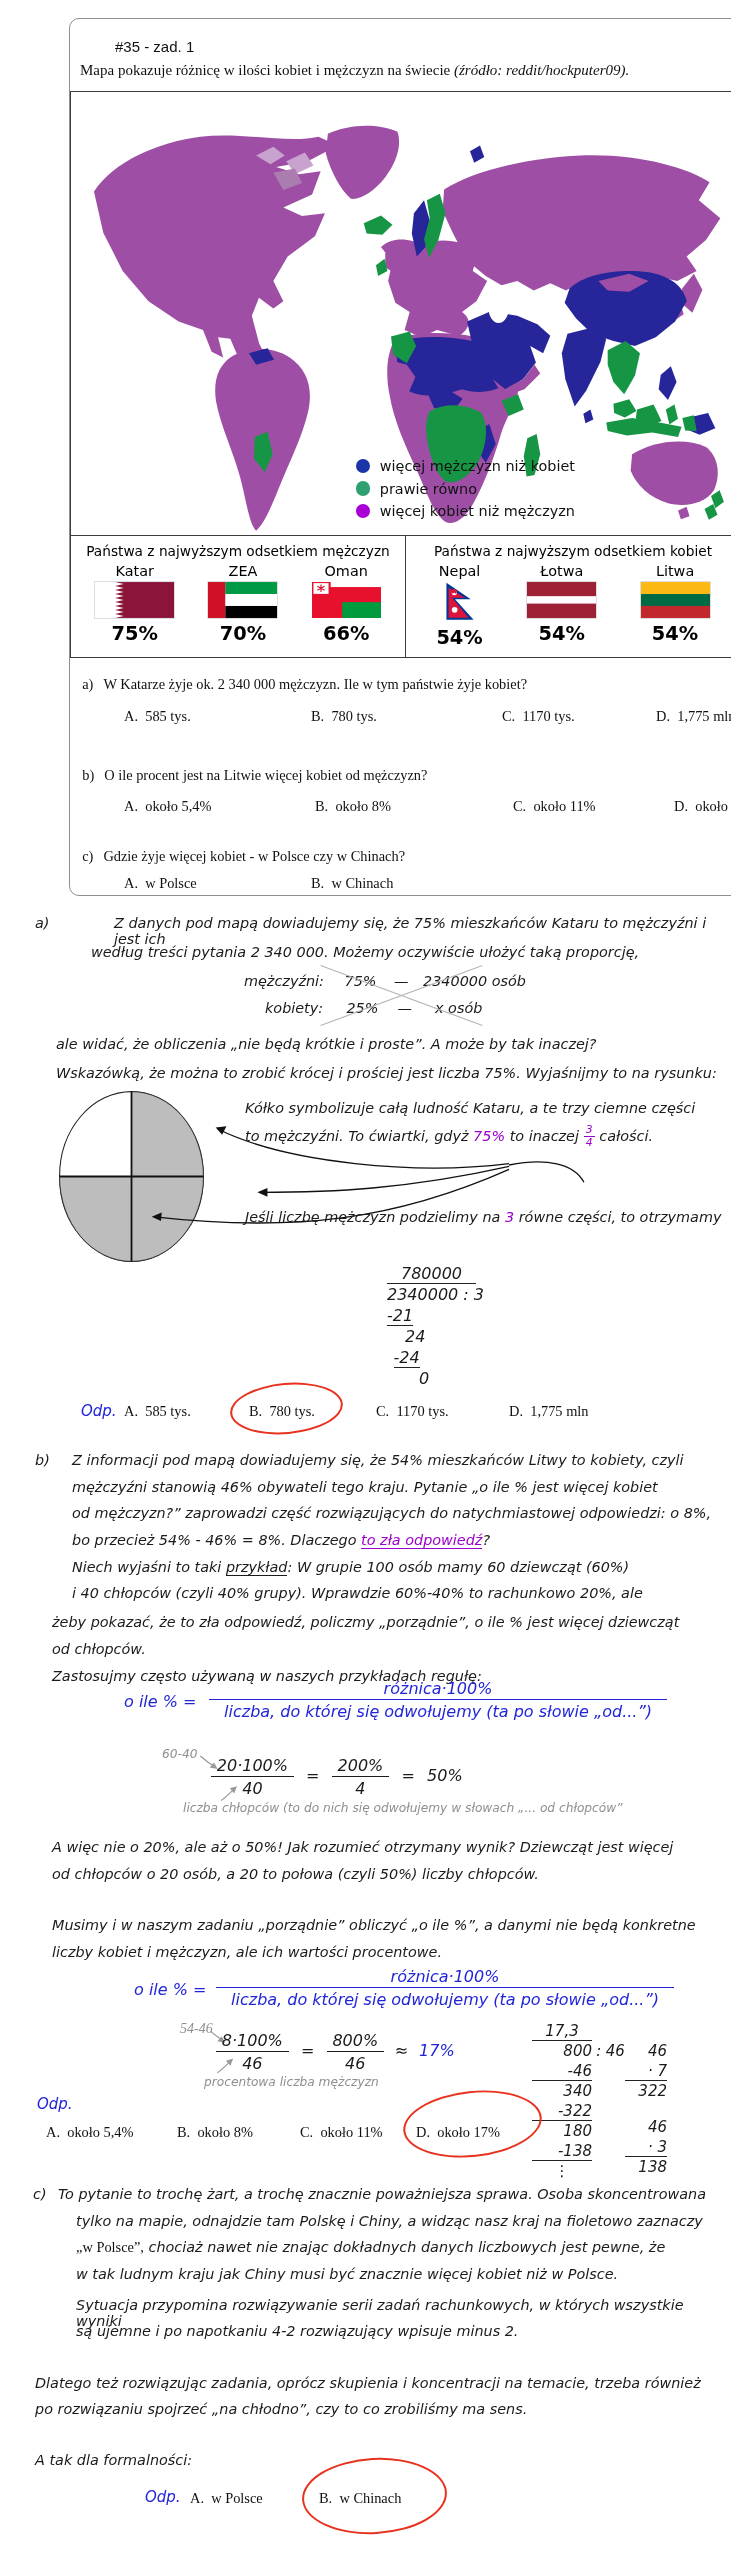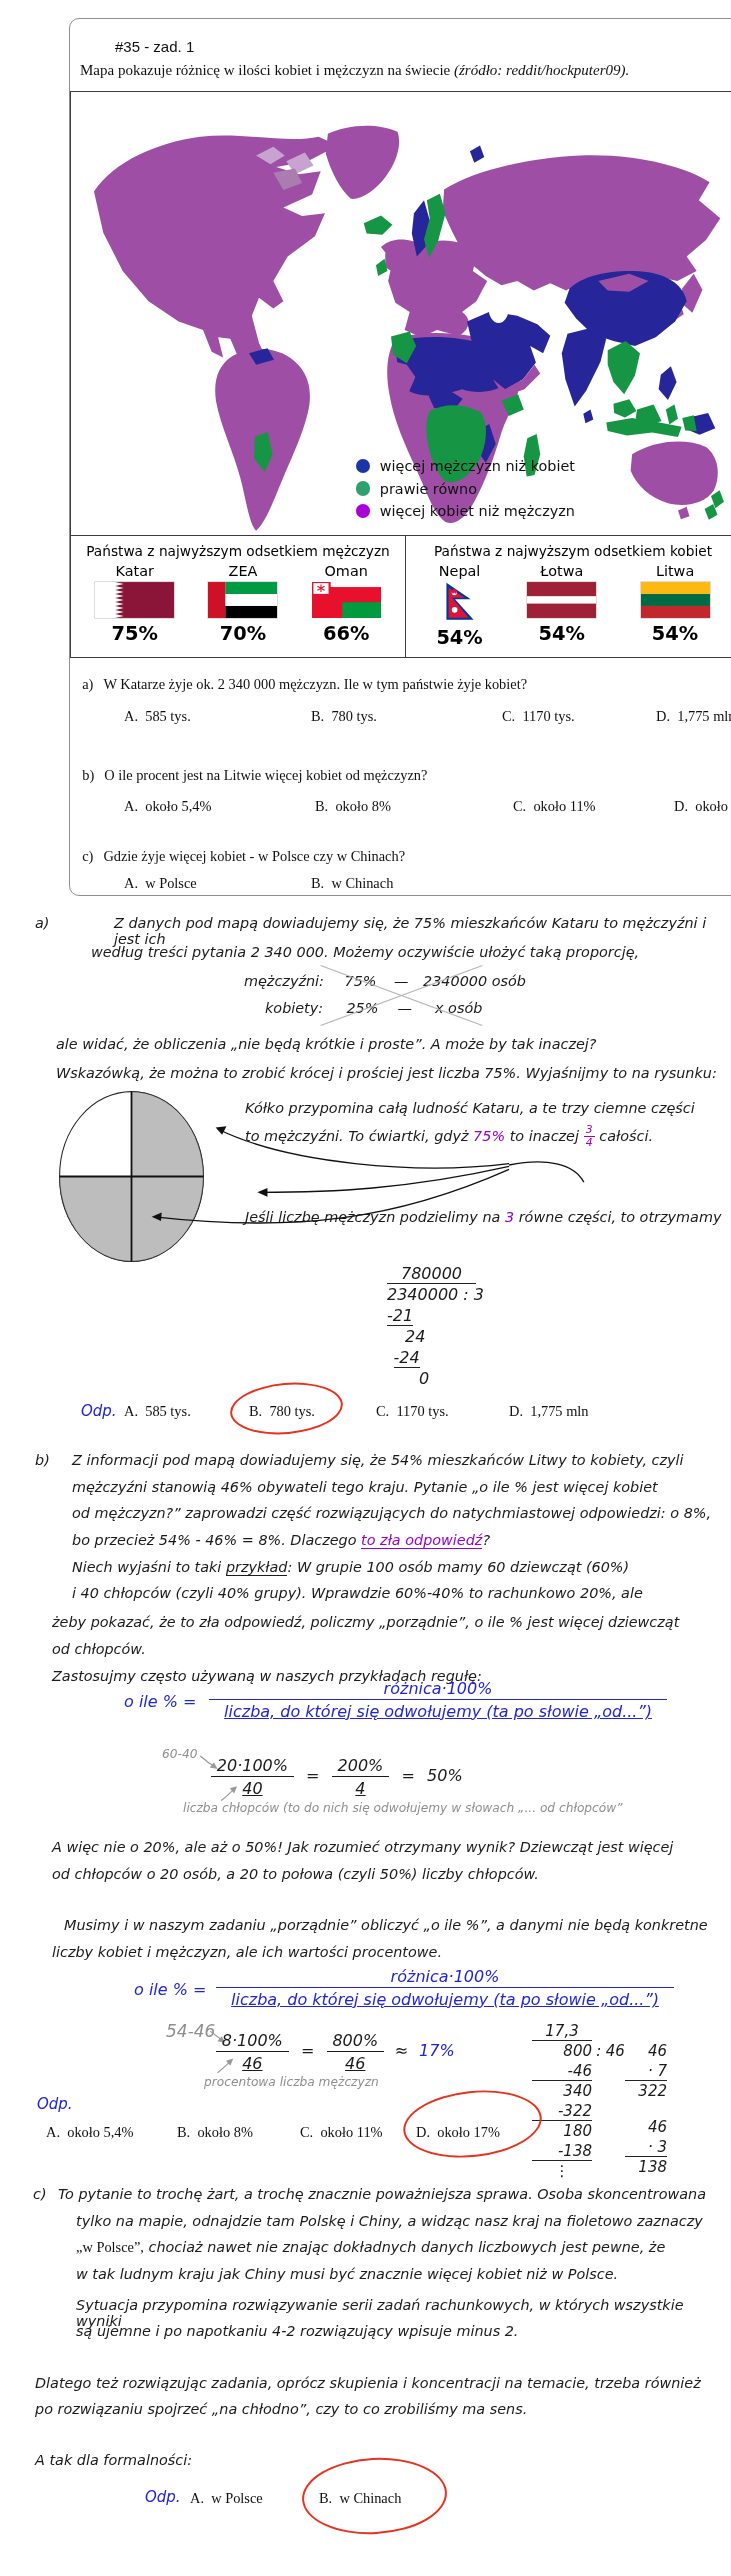--- a/index.html
+++ b/index.html
@@ -22,21 +22,21 @@
   .entry{display:flex;flex-direction:column;align-items:center;}
   .cname{font-family:"DejaVu Sans",sans-serif;font-size:14.4px;margin-bottom:3.6px;}
   .pct{font-family:"DejaVu Sans",sans-serif;font-size:19.4px;font-weight:bold;margin-top:3.6px;}
   .flag{box-shadow:0 0 0 0.7px #cfcfcf;}
   .legend .lrow{display:flex;align-items:center;margin-bottom:6.5px;}
   .dot{width:14.4px;height:14.4px;border-radius:50%;display:inline-block;margin-right:9.4px;flex:0 0 auto;}
   .ltext{font-family:"DejaVu Sans",sans-serif;font-size:14.4px;color:#111;}
   .qlabel{margin-right:10px;}
   .frac{display:inline-flex;flex-direction:column;align-items:center;vertical-align:middle;}
   .fnum{border-bottom:1.8px solid currentColor;padding:0 5.8px 1.4px 5.8px;}
-  .fden{padding:1.4px 5.8px 0 5.8px;text-decoration:underline;}
+  .fden{padding:1.4px 5.8px 0 5.8px;}
   .sfrac{display:inline-flex;flex-direction:column;align-items:center;vertical-align:middle;font-size:10.8px;line-height:10.8px;}
   .sfrac .n{border-bottom:1.3px solid currentColor;padding:0 2.2px 0.7px 2.2px;}
   .sfrac .d{padding:0.7px 2.2px 0 2.2px;}
   .dvn .drow{height:21px;font-size:16px;}
   .bar{border-bottom:1.8px solid #222;display:inline-block;text-align:center;}
   .dvn2 .drow{height:20px;font-size:15px;}
   .dvn2 .num{display:inline-block;width:60px;text-align:right;}
   .mult .drow{height:20px;font-size:15px;}
   .mult .num{display:inline-block;width:42px;text-align:right;}
   .rcircle{position:absolute;border:2.2px solid #e8321e;border-radius:50%;}
@@ -274,21 +274,21 @@
         <path d="M648 120 C490 190 350 208 155 186"></path>
         <path d="M648 114 C700 104 738 112 752 138"></path>
       </g>
       <g fill="#111">
         <polygon points="240,62 255,60 249,72"></polygon>
         <polygon points="298,152 312,146 312,158"></polygon>
         <polygon points="151,186 165,180 164,192"></polygon>
       </g>
     </svg>
     <div class="abs hand" style="left:245px;top:10.8px;line-height:28px;">
-      <div><span>Kółko przypomina całą ludność Kataru, a te trzy ciemne części</span></div>
+      <div><span>Kółko symbolizuje całą ludność Kataru, a te trzy ciemne części</span></div>
       <div>
         <span>to mężczyźni. To ćwiartki, gdyż </span><span class="purple">75%</span><span> to inaczej </span><span class="sfrac purple">
             <span class="n">3</span>
             <span class="d">4</span>
           </span><span> całości.</span>
       </div>
     </div>
     <div class="abs hand" style="left:245px;top:120px;line-height:28px;">
       <div>
         <span>Jeśli liczbę mężczyzn podzielimy na </span><span class="purple">3</span><span> równe części, to otrzymamy</span>
@@ -352,32 +352,32 @@
         <span class="fnum">200%</span>
         <span class="fden">4</span>
       </span>
     <span style="margin:0 7.2px;">=</span>
     <span>50%</span>
   </div>
   <div class="abs hand gray" style="left:183px;top:1801px;font-size:12.2px;">liczba chłopców (to do nich się odwołujemy w słowach „... od chłopców”</div>
 
   <div class="abs hand" style="left:52px;top:1839px;">A więc nie o 20%, ale aż o 50%! Jak rozumieć otrzymany wynik? Dziewcząt jest więcej</div>
   <div class="abs hand" style="left:52px;top:1866px;">od chłopców o 20 osób, a 20 to połowa (czyli 50%) liczby chłopców.</div>
-  <div class="abs hand" style="left:52px;top:1917px;margin-left:12px;">Musimy i w naszym zadaniu „porządnie” obliczyć „o ile %”, a danymi nie będą konkretne</div>
+  <div class="abs hand" style="left:52px;top:1917px;">Musimy i w naszym zadaniu „porządnie” obliczyć „o ile %”, a danymi nie będą konkretne</div>
   <div class="abs hand" style="left:52px;top:1944px;">liczby kobiet i mężczyzn, ale ich wartości procentowe.</div>
 
   <div class="abs hand blue" style="left:134px;top:1980px;font-size:16px;">o ile % =</div>
   <div class="abs" style="left:216px;top:1967px;width:458px;text-align:center;">
     <span class="frac hand blue" style="font-size:16px;width:100%;">
       <span class="fnum" style="border-color:#2125d8;align-self:stretch;">różnica·100%</span>
       <span class="fden">liczba, do której się odwołujemy (ta po słowie „od...”)</span>
     </span>
   </div>
 
-  <div class="abs hand gray" style="left:166px;top:2021px;font-size:17px;">54-46</div>
+  <div class="abs hand gray" style="left:180px;top:2021px;font-size:14px;font-family:Liberation Serif, serif;">54-46</div>
   <svg class="abs" style="left:162px;top:2016px;" width="187" height="72" viewBox="0 0 260 100">
     <path d="M67 21 C76 28 80 31 86 35" stroke="#999" stroke-width="1.6" fill="none"></path>
     <polygon points="88,37 77,35 83,28" fill="#999"></polygon>
     <path d="M77 79 C85 73 91 67 97 61" stroke="#999" stroke-width="1.6" fill="none"></path>
     <polygon points="99,59 89,62 95,69" fill="#999"></polygon>
   </svg>
   <div class="abs hand" style="left:216px;top:2031px;font-size:16px;">
     <span class="frac">
         <span class="fnum">8·100%</span>
         <span class="fden">46</span>

